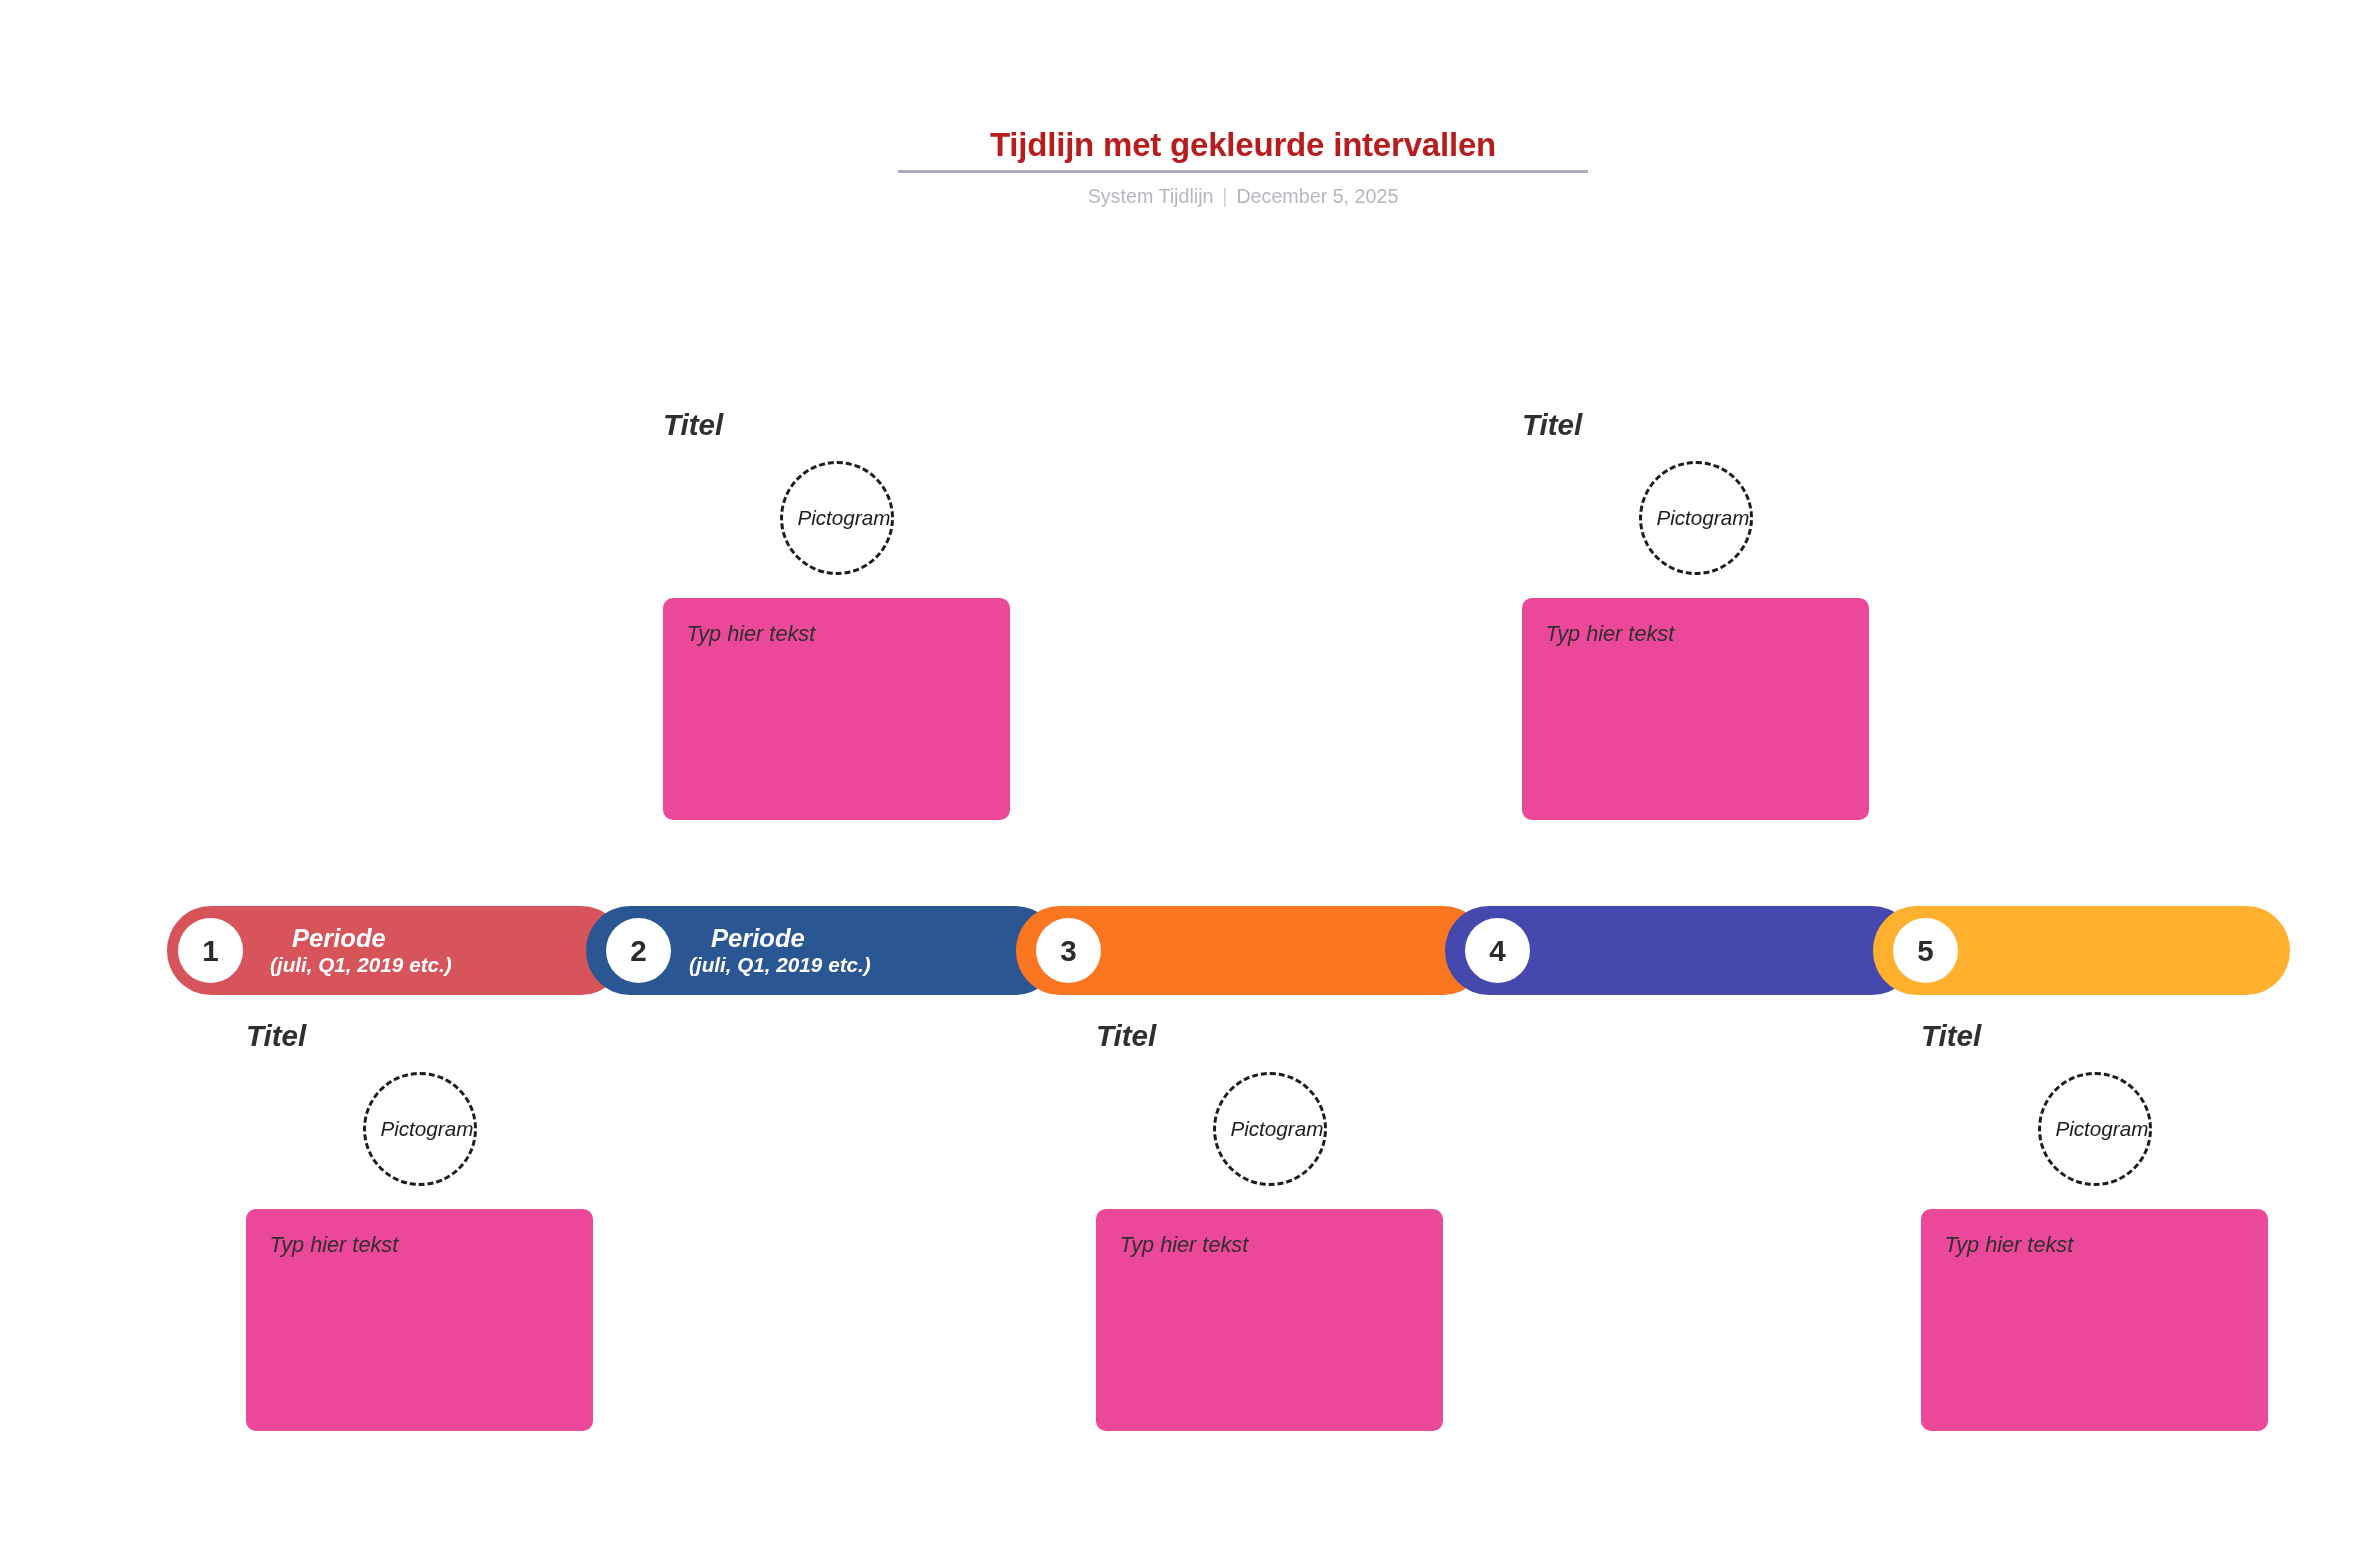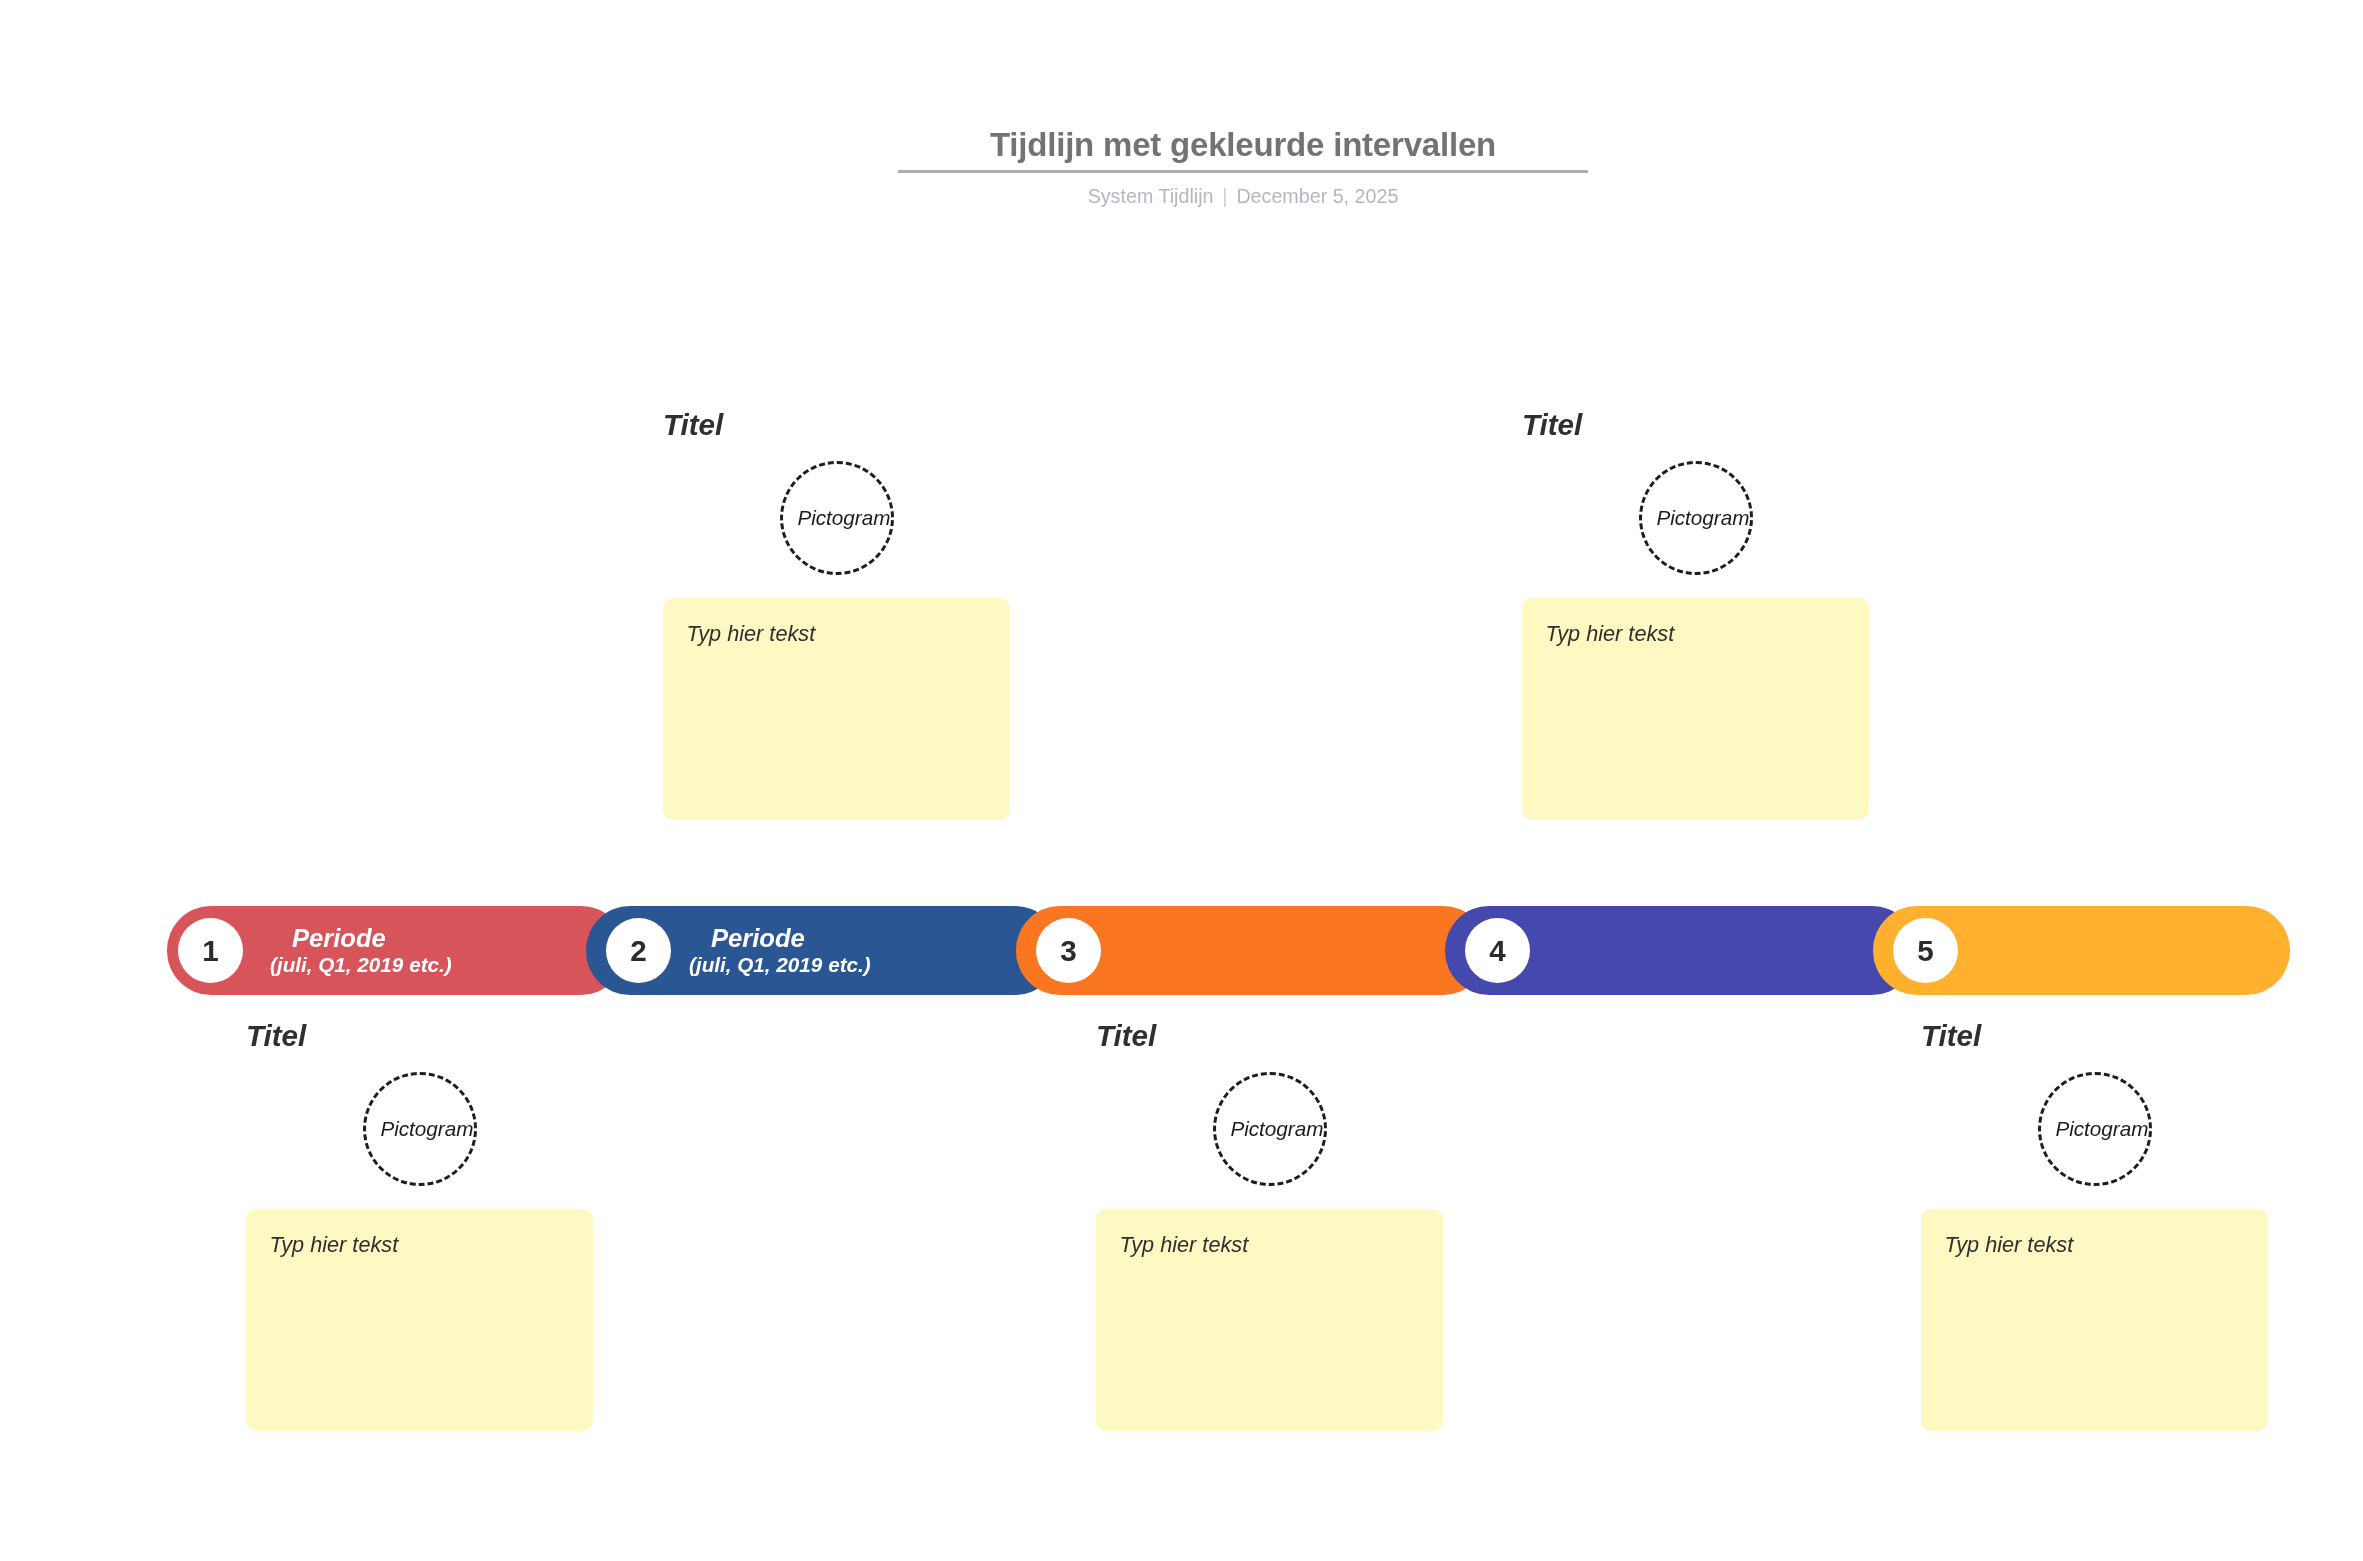--- a/index.html
+++ b/index.html
@@ -23,21 +23,21 @@
   #header {
     position: absolute;
     left: 898px;
     top: 123px;
     width: 690px;
     text-align: center;
   }
   #doc-title {
     font-size: 33px;
     font-weight: bold;
-    color: #737373;
+    color: #b91c1c;
     letter-spacing: -0.2px;
     line-height: 43px;
     white-space: nowrap;
   }
   #title-rule {
     width: 690px;
     height: 3px;
     background: #a9adb7;
     margin-top: 3.9px;
   }
@@ -124,21 +124,21 @@
   .pictogram-label {
     font-size: 20.7px;
     font-style: italic;
     color: #1d1d1d;
     white-space: nowrap;
   }
   .text-box {
     margin-top: 23.6px;
     width: 347px;
     height: 222px;
-    background: #fef9c3;
+    background: #ec4899;
     border-radius: 9.9px;
     padding: 21.7px 23.6px;
   }
   .text-box-placeholder {
     font-size: 21.7px;
     font-style: italic;
     color: #2f2f2f;
     line-height: 27.6px;
   }
 

